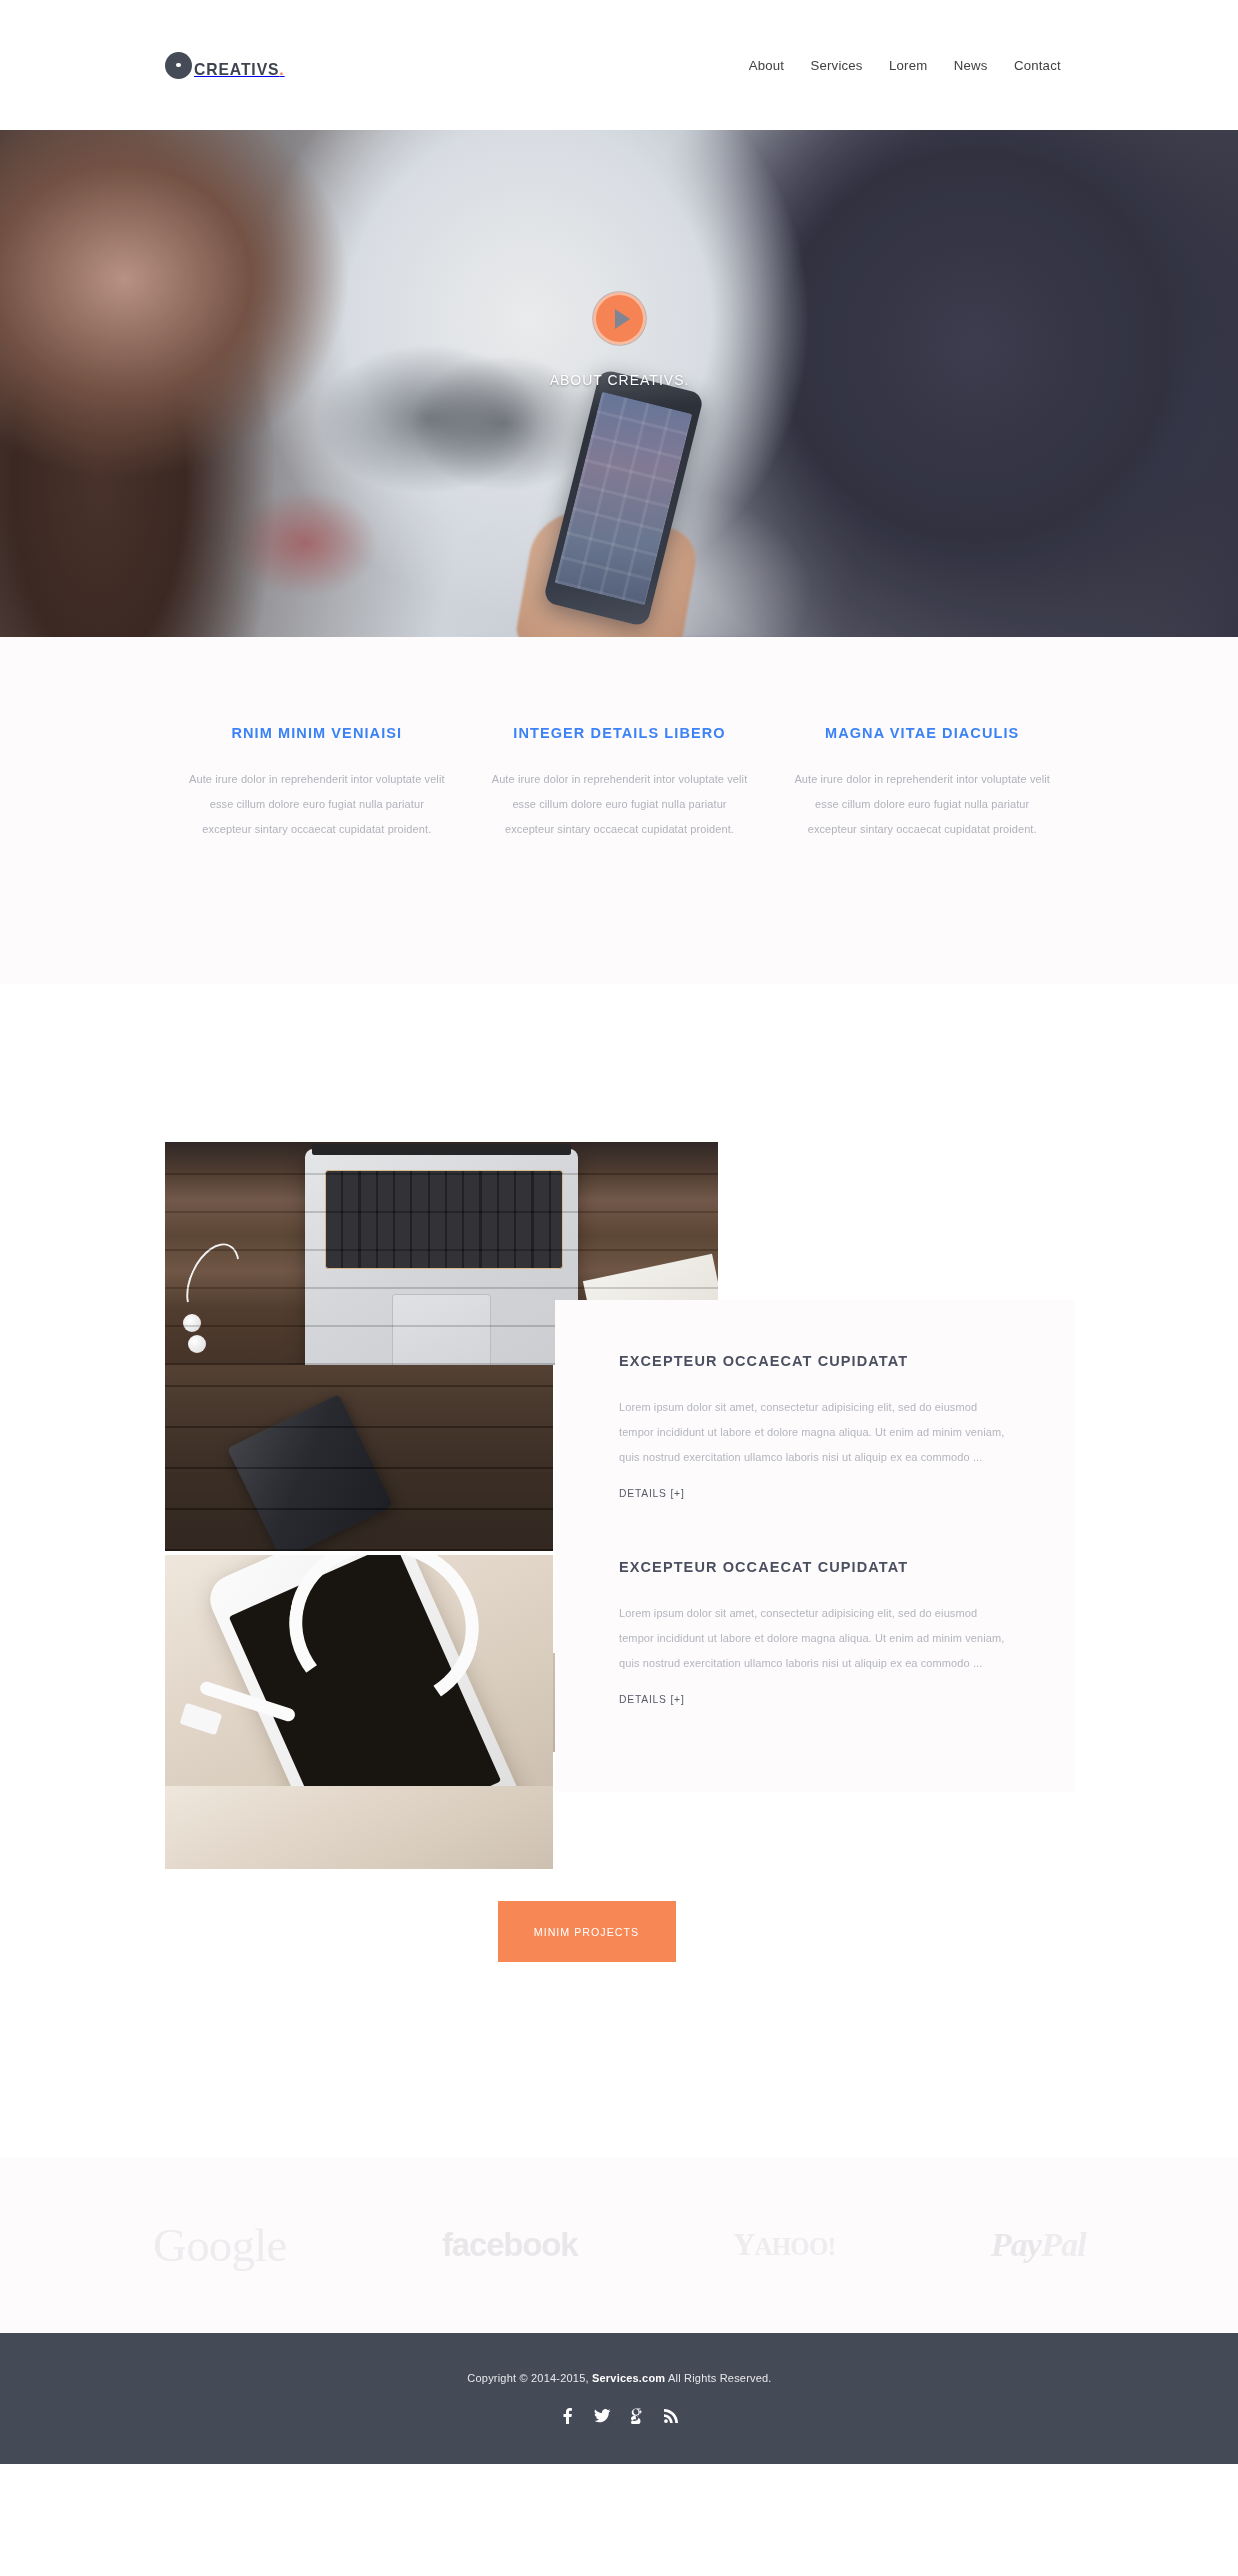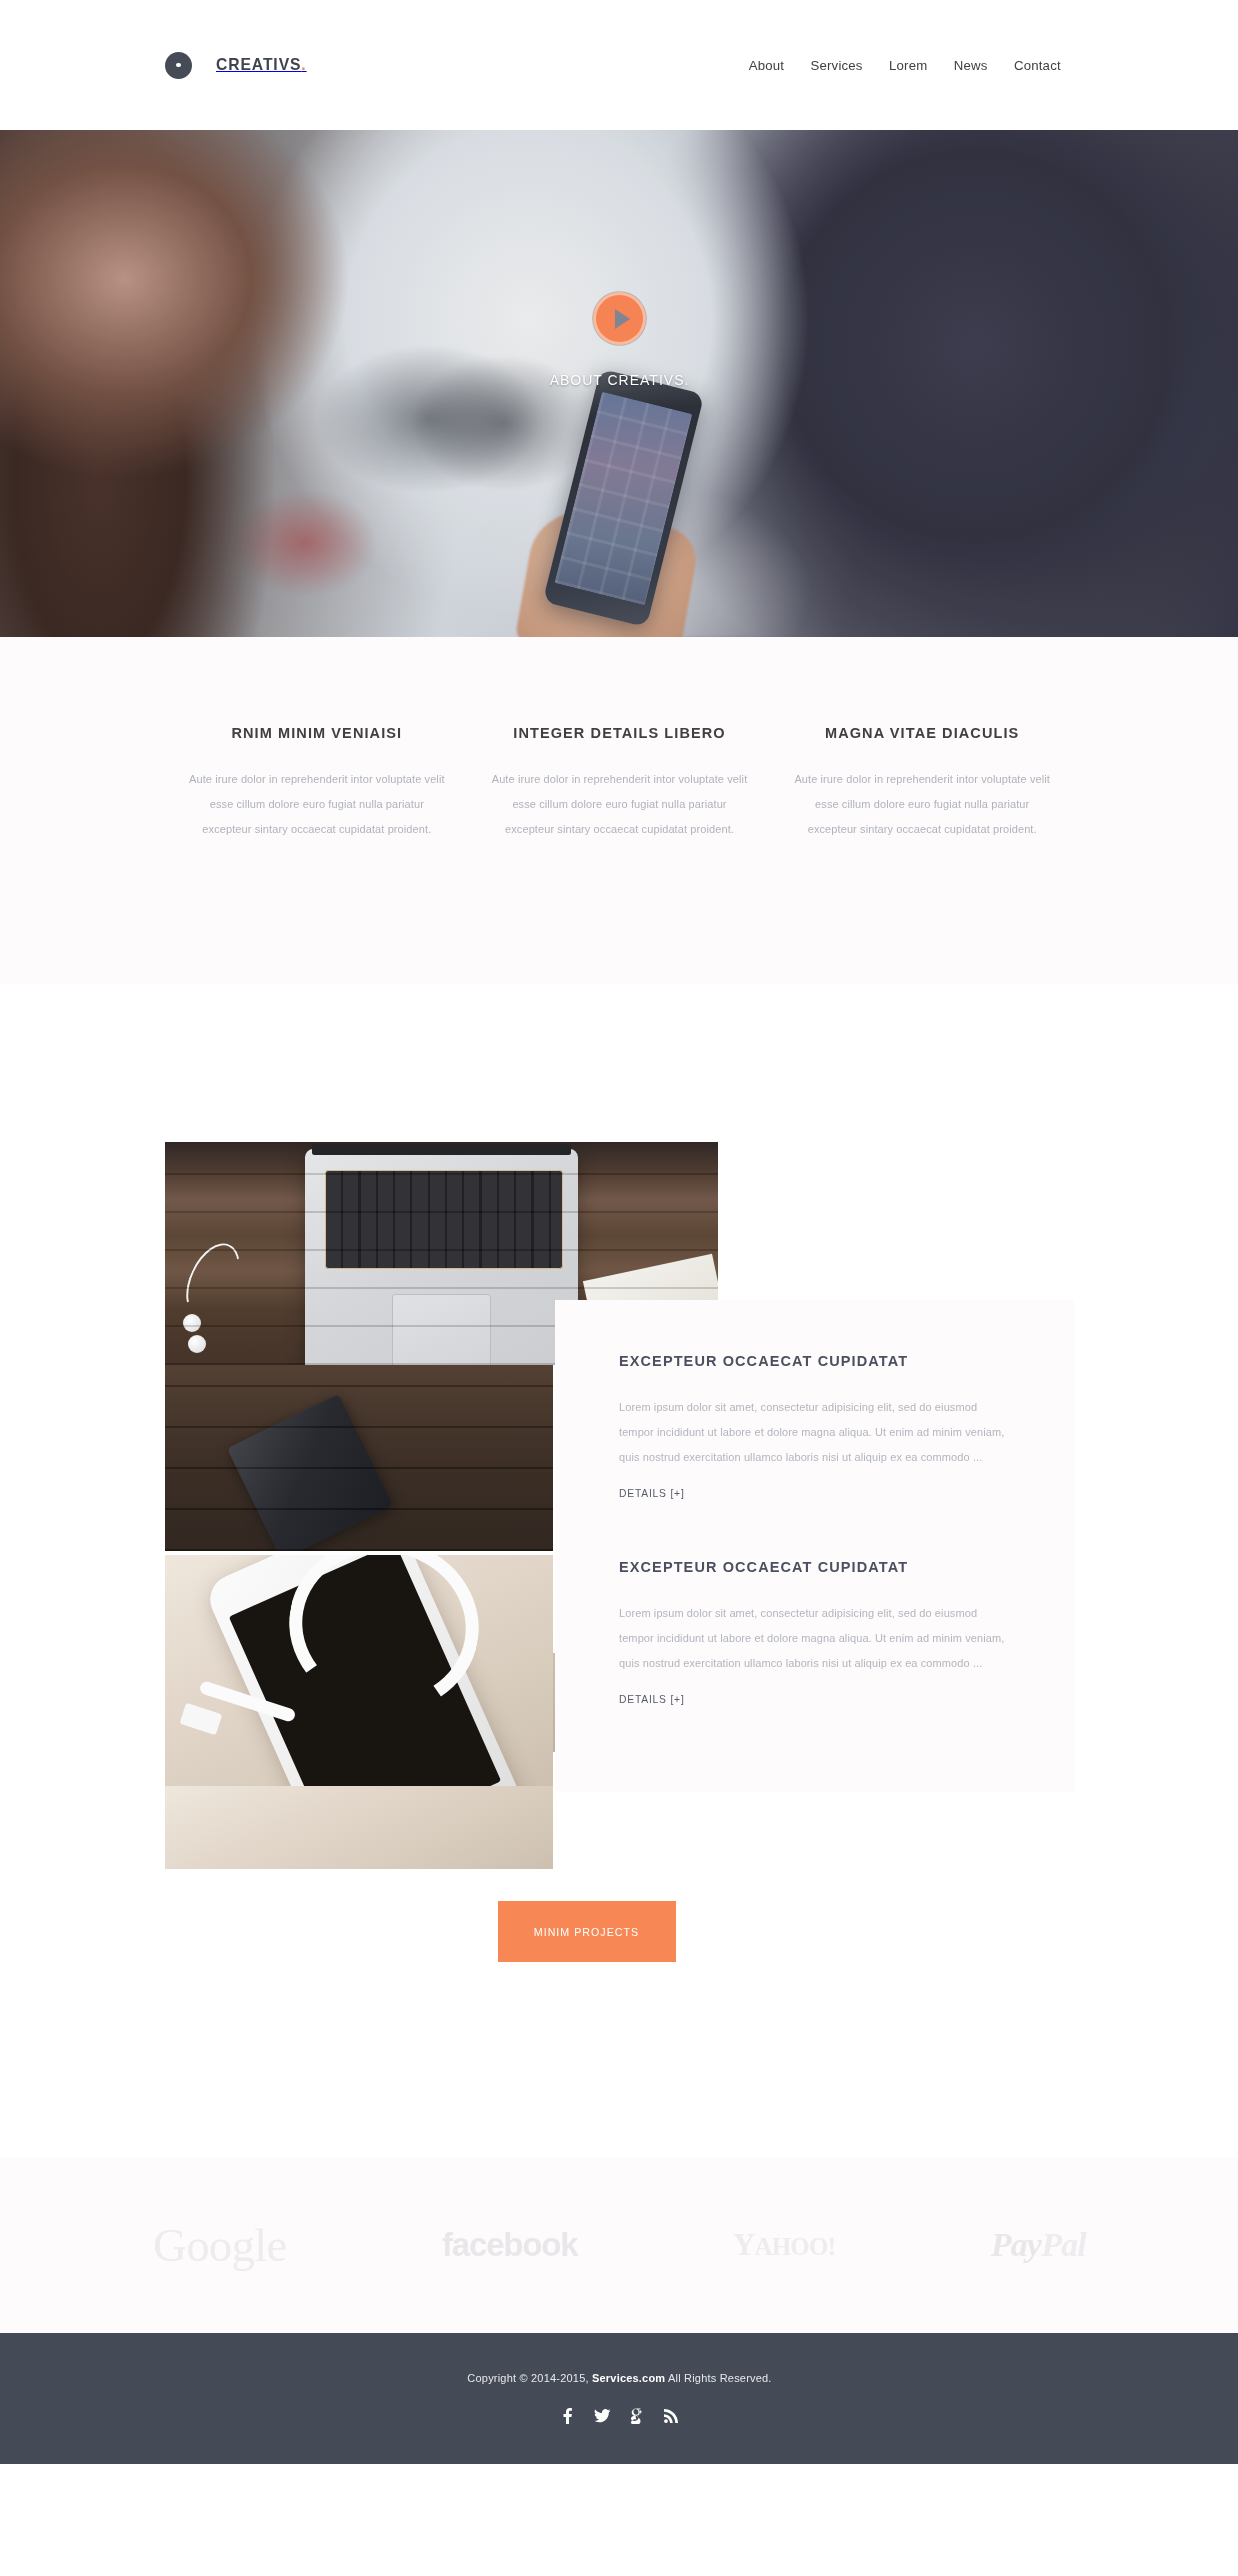--- a/index.html
+++ b/index.html
@@ -16,22 +16,22 @@
     height: 130px;
     background: #ffffff;
     display: flex;
     align-items: center;
     position: relative;
   }
   .logo-wrap {
     position: absolute;
     left: 165px;
     display: flex;
-    align-items: center;
-    gap: 24px;
+    align-items: flex-end;
+    gap: 2px;
     text-decoration: underline;
   }
   .logo-mark {
     width: 27px; height: 27px;
     border-radius: 50%;
     background: #464b58;
     display: flex; align-items: center; justify-content: center;
   }
   .logo-mark-dot {
     width: 4.1px; height: 4.1px; border-radius: 50%; background: #ffffff;
@@ -164,21 +164,21 @@
     display: flex; gap: 0;
   }
   .feature-col {
     flex: 1 1 0;
     padding: 0 20px;
     text-align: center;
   }
   .feature-title {
     font-size: 14.5px;
     letter-spacing: 1.1px;
-    color: #404040;
+    color: #3b82f6;
     margin-bottom: 25.6px;
   }
   .feature-body {
     font-size: 11px;
     line-height: 25px;
     color: #b0b3bb;
     letter-spacing: 0.1px;
   }
 
   

